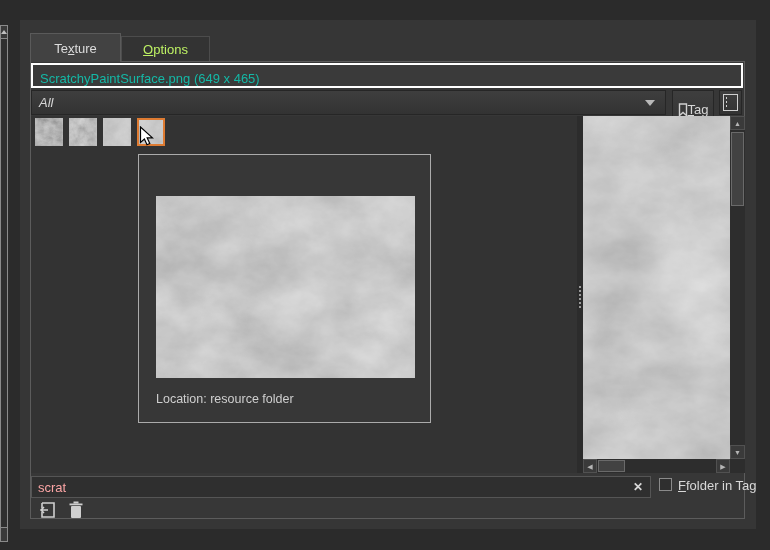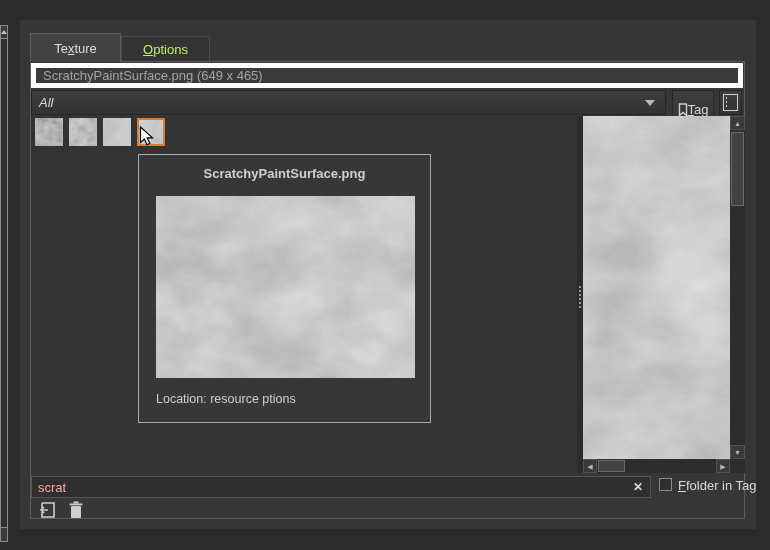--- a/index.html
+++ b/index.html
@@ -31,22 +31,22 @@
   .tab-unselected{left:121px;top:36px;width:89px;height:25px;background:#333333;
     border:1px solid #4c4c4c;border-bottom:none;color:#bef264;
     display:flex;align-items:center;justify-content:center;}
   .mn{text-decoration:underline;}
 
   
   .frame{left:30px;top:61px;width:715px;height:458px;border:1px solid #5c5c5c;
     background:#373737;box-sizing:border-box;z-index:2;}
 
   .name-row{left:31px;top:63px;width:712px;height:25px;background:#3a3a3a;
-    border:5px solid #ffffff;box-sizing:border-box;display:flex;align-items:flex-start;
-    padding-left:7px;color:#a3a3a3;z-index:4;}
+    border:2px solid #ffffff;box-sizing:border-box;display:flex;align-items:flex-end;
+    padding-left:7px;color:#14b8a6;z-index:4;}
 
   .combo{left:31px;top:90px;width:635px;height:25px;
     background:linear-gradient(#3e3e3e,#333333);
     border:1px solid #262626;box-sizing:border-box;display:flex;align-items:center;
     padding-left:7px;color:#d6d6d6;z-index:4;font-style:italic;}
   .combo-arrow{position:absolute;right:10px;top:9px;width:0;height:0;
     border-left:5px solid transparent;border-right:5px solid transparent;
     border-top:6px solid #b8b8b8;}
   .btn{background:linear-gradient(#3e3e3e,#333333);border:1px solid #262626;
     box-sizing:border-box;display:flex;align-items:center;justify-content:center;z-index:4;}
@@ -268,26 +268,25 @@
 </div>
 <div class="abs tool-ico" style="left:66px">
   <svg width="16" height="18" viewBox="0 0 16 18">
     <rect x="3" y="5" width="10" height="12" rx="1" fill="#cfcfcf"></rect>
     <rect x="1.5" y="2.5" width="13" height="1.8" fill="#cfcfcf"></rect>
     <rect x="5.5" y="0.5" width="5" height="2" fill="#cfcfcf"></rect>
   </svg>
 </div>
 
 <div class="abs tooltip">
-  <div class="tt-title">ScratchyPaintSurface.png</div>
   <div class="tt-img">
     <svg width="259" height="182">
         <rect width="259" height="182" filter="url(#nzD)"></rect>
       </svg>
   </div>
-  <div class="tt-loc">Location: resource ptions</div>
+  <div class="tt-loc">Location: resource folder</div>
 </div>
 
 <div class="abs cursor">
   <svg width="15" height="21" viewBox="0 0 15 21">
     <polygon points="1.5,1 1.5,16.5 5.4,13 8,18.8 10.8,17.5 8.2,11.9 13.5,11.9" fill="#ffffff" stroke="#000000" stroke-width="1.2"></polygon>
   </svg>
 </div>
 
 </body></html>

